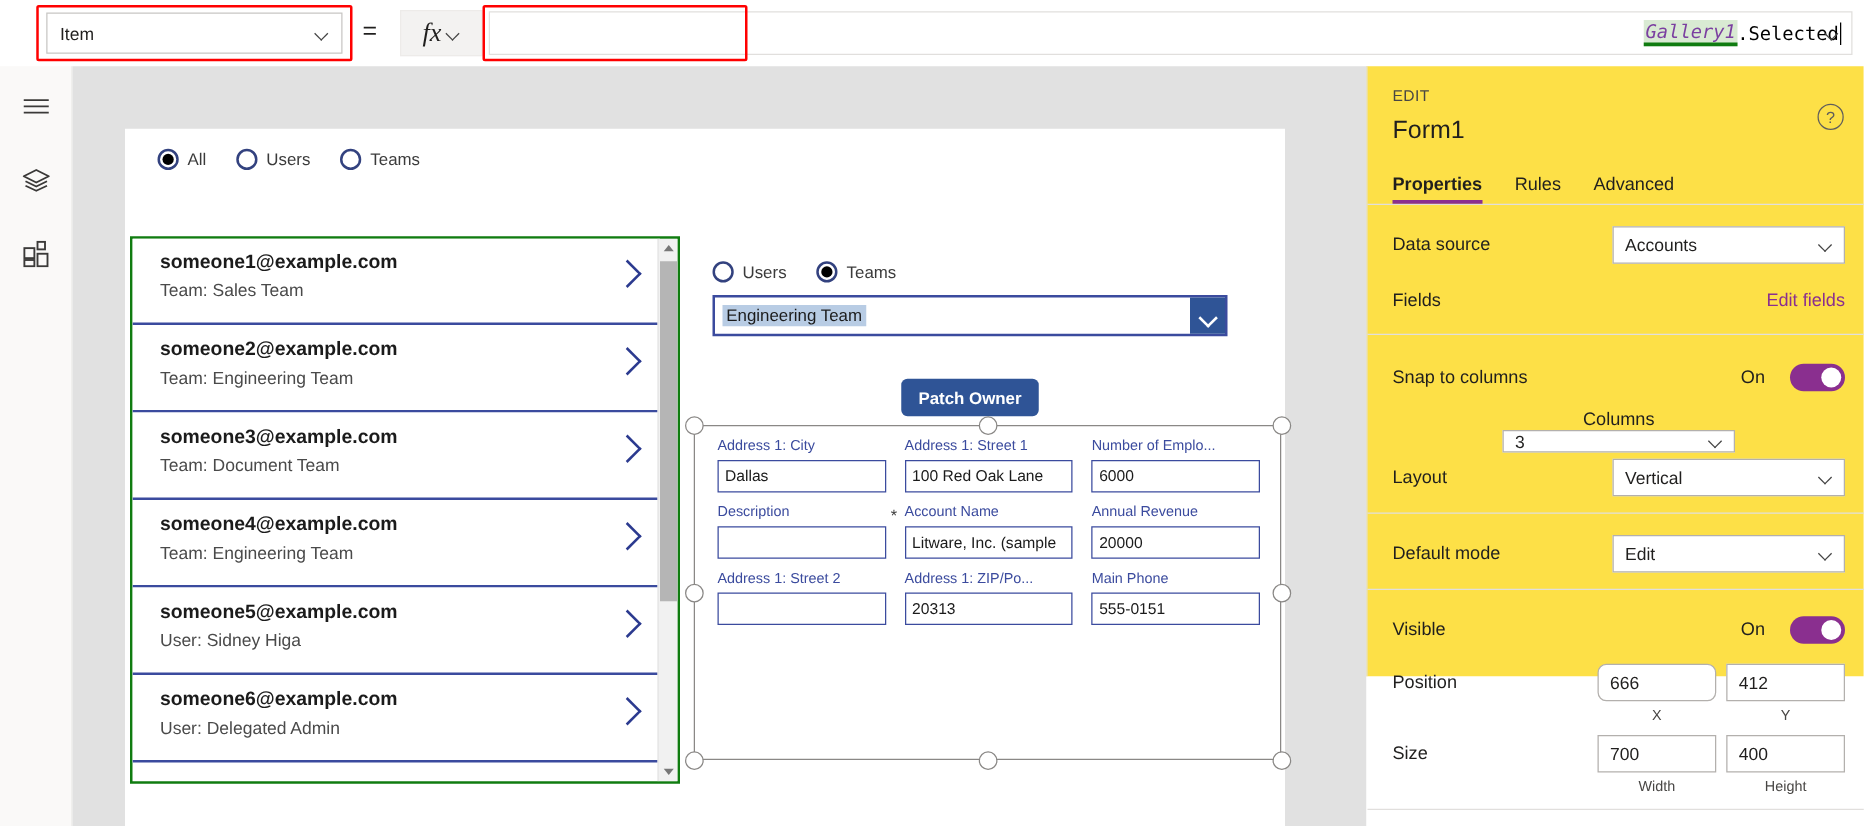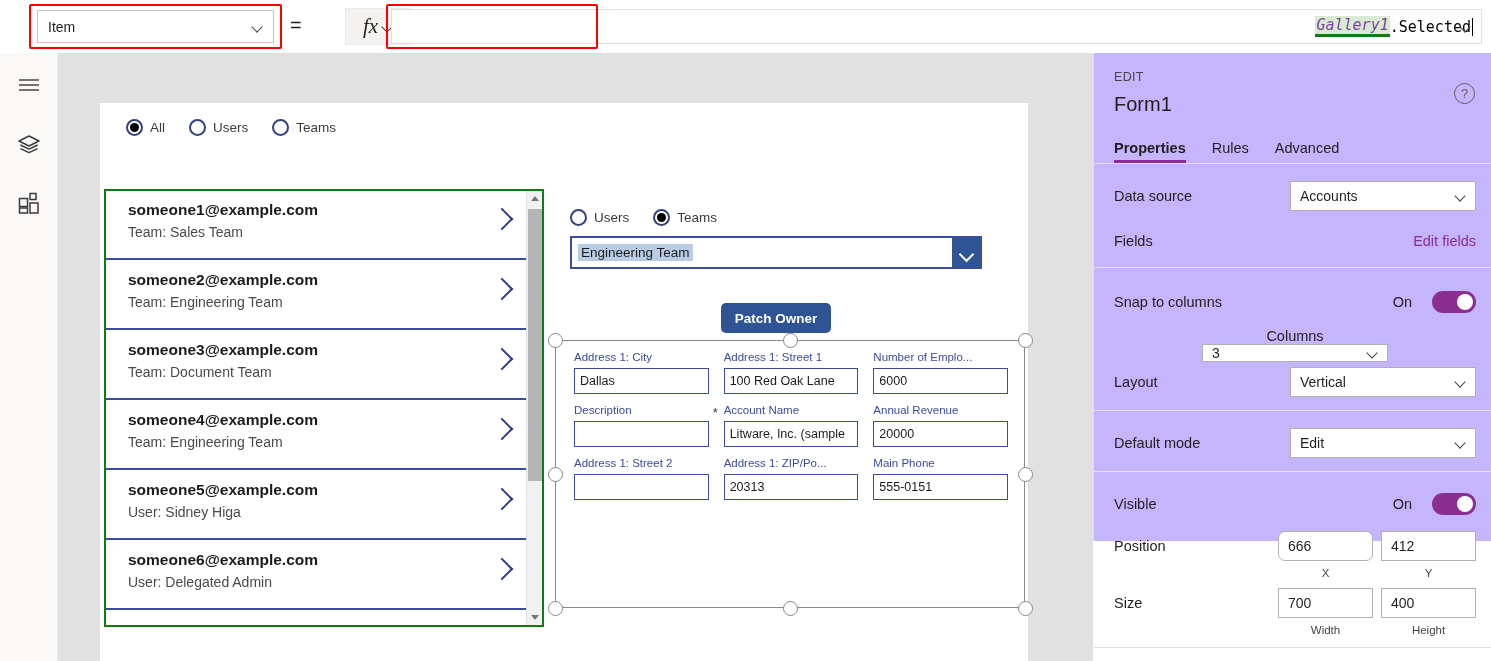--- a/index.html
+++ b/index.html
@@ -36,21 +36,21 @@
     width: 7px; height: 7px;
     border-right: 1.4px solid #444; border-bottom: 1.4px solid #444;
     transform: rotate(45deg);
   }
   #equals-sign {
     position: absolute; left: 290px; top: 14px; font-size: 20px; color: #201f1e; font-weight: 400;
   }
   #fx-wrap {
     position: absolute; left: 320px; top: 8px; width: 66px; height: 37px;
     background: #f3f2f1; border: 1px solid #edebe9;
-    display: flex; align-items: center; justify-content: center; gap: 5px; margin-left: 25px;
+    display: flex; align-items: center; justify-content: center; gap: 5px;
   }
   #fx-icon { font-family: "Liberation Serif", serif; font-style: italic; font-size: 21px; color: #201f1e; }
   #formula-field {
     position: absolute; left: 391px; top: 9px; width: 1091px; height: 35px;
     background: #ffffff; border: 1px solid #e1dfdd;
     display: flex; align-items: center; padding: 0 8px;
     font-family: "DejaVu Sans Mono", monospace; font-size: 15px; justify-content: flex-end;
   }
   .tok-ident {
     color: #7b3fa0; font-style: italic; background: #d9ead3;
@@ -170,21 +170,21 @@
     font-size: 12.5px; color: #1b1b1b; overflow: hidden; white-space: nowrap;
   }
   .handle {
     position: absolute; width: 15px; height: 15px; border-radius: 50%;
     background: #fff; border: 1px solid #8a8886;
   }
 
   
   #right-panel {
     position: absolute; left: 1093px; top: 53px; width: 398px; height: 488px;
-    background: #c4b5fd; border-left: 1px solid #e1dfdd;
+    background: #fde047; border-left: 1px solid #e1dfdd;
   }
   #panel-eyebrow { position: absolute; left: 20px; top: 17px; font-size: 12.5px; color: #484644; letter-spacing: .3px; }
   #panel-title { position: absolute; left: 20px; top: 40px; font-size: 20px; color: #201f1e; }
   #help-icon {
     position: absolute; right: 16px; top: 30px; width: 21px; height: 21px;
     border: 1.3px solid #605e5c; border-radius: 50%; color: #605e5c;
     font-size: 13px; display: flex; align-items: center; justify-content: center;
   }
   #panel-tabs {
     position: absolute; left: 0; top: 75px; width: 398px; height: 36px;

